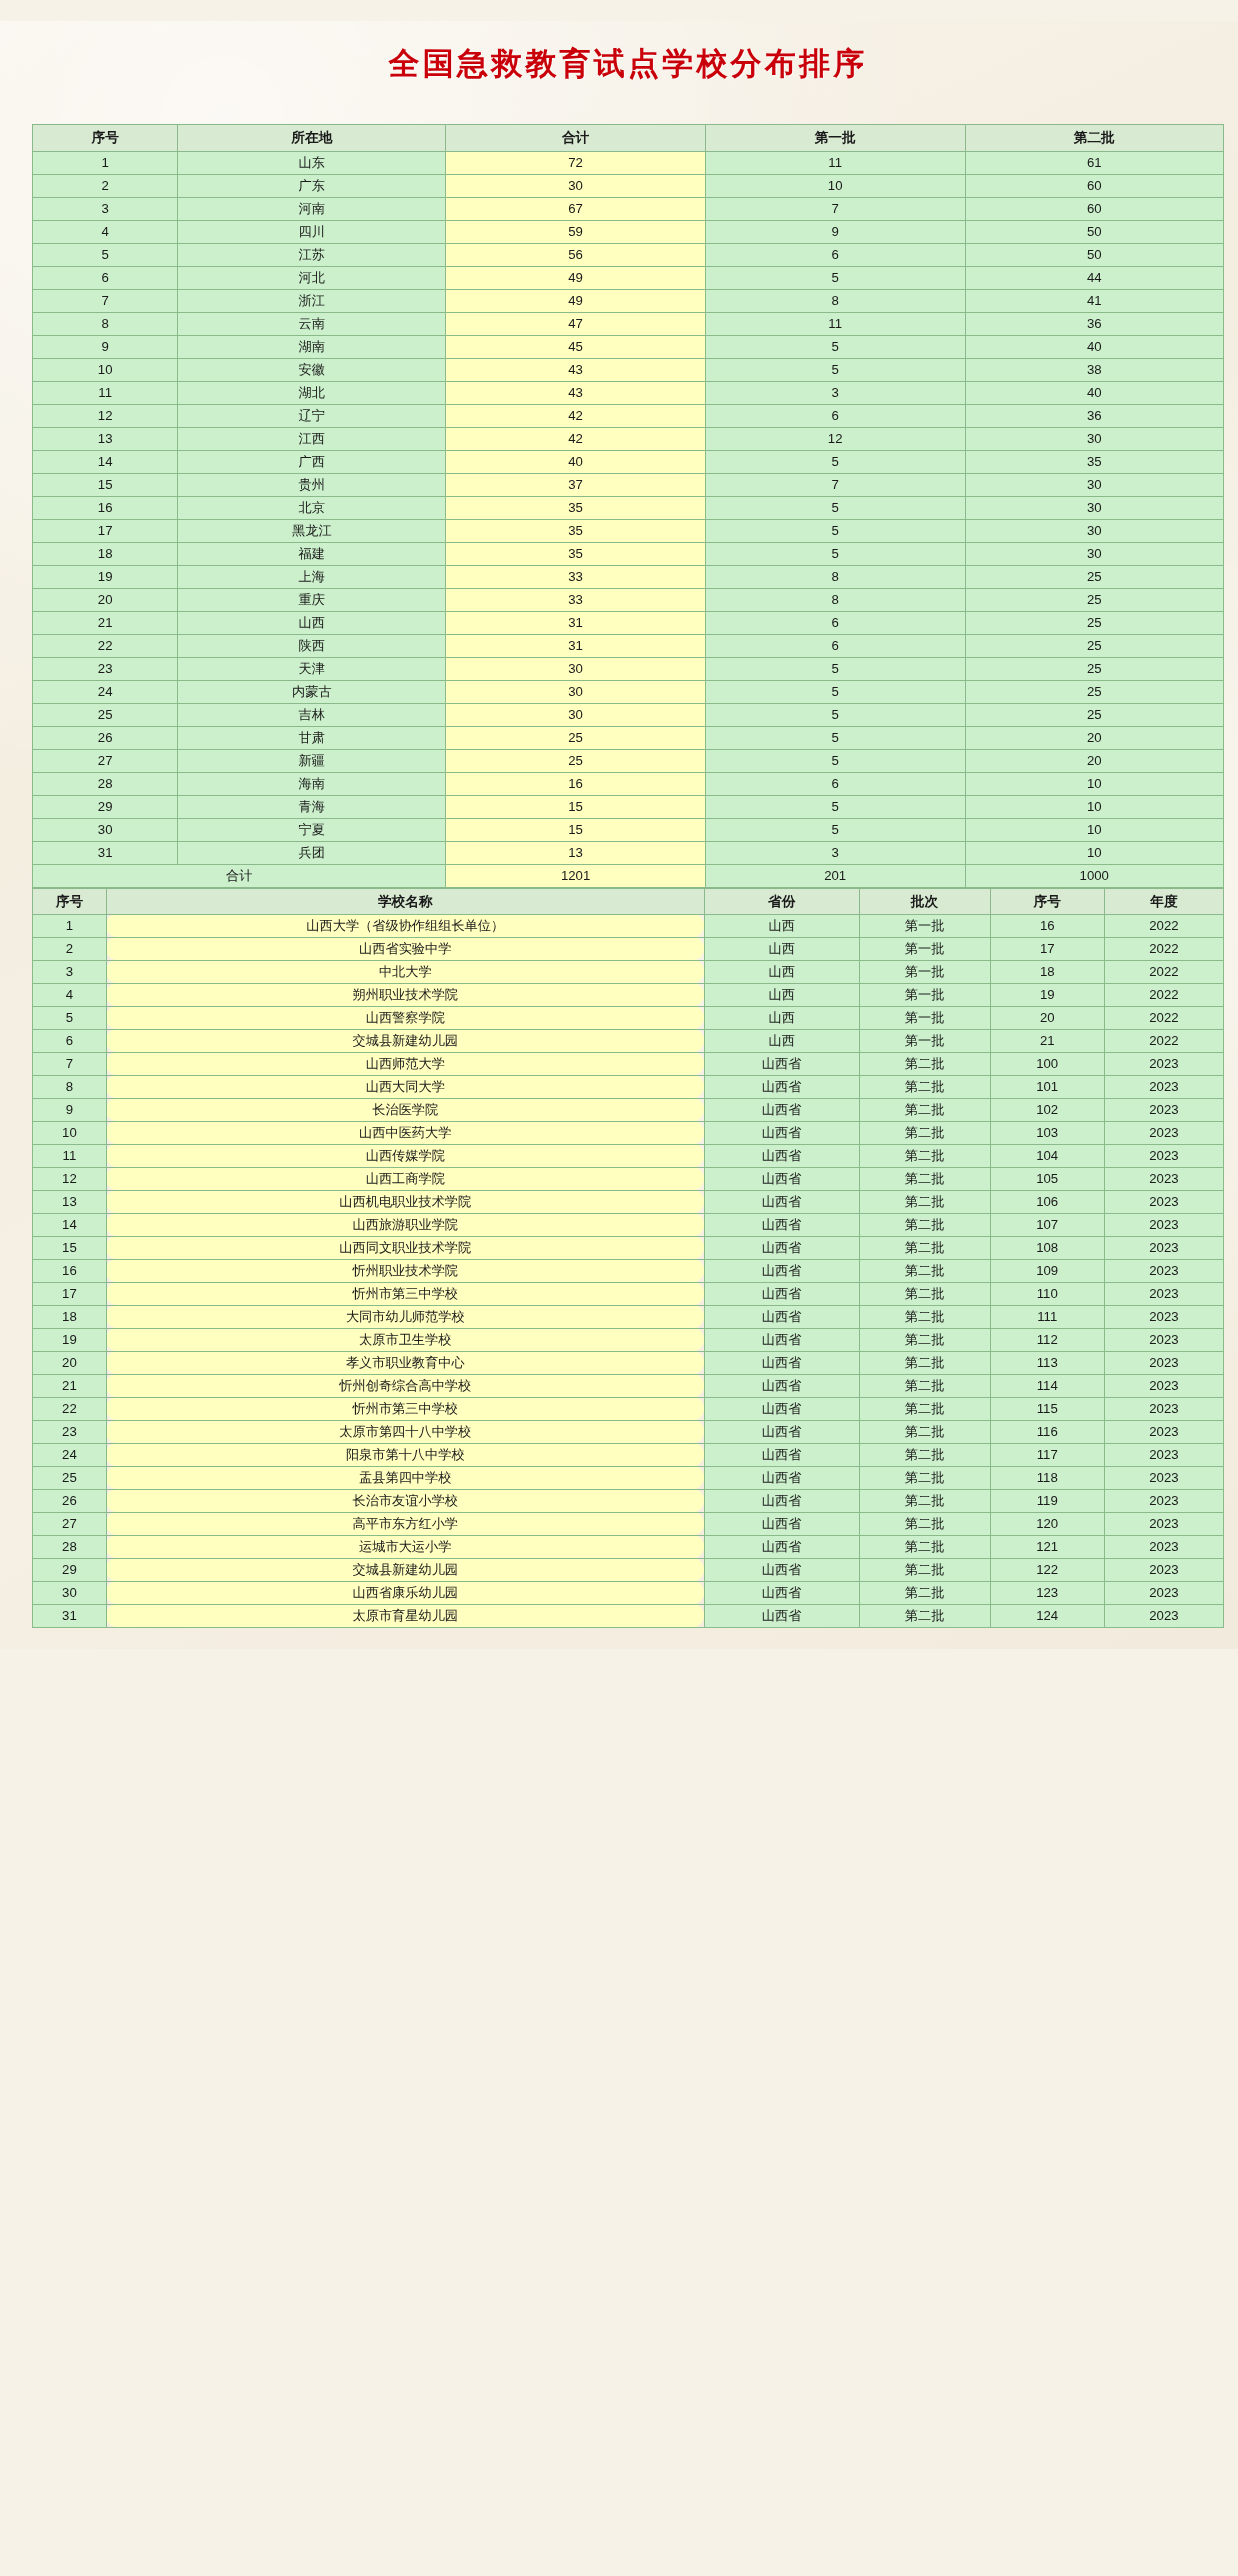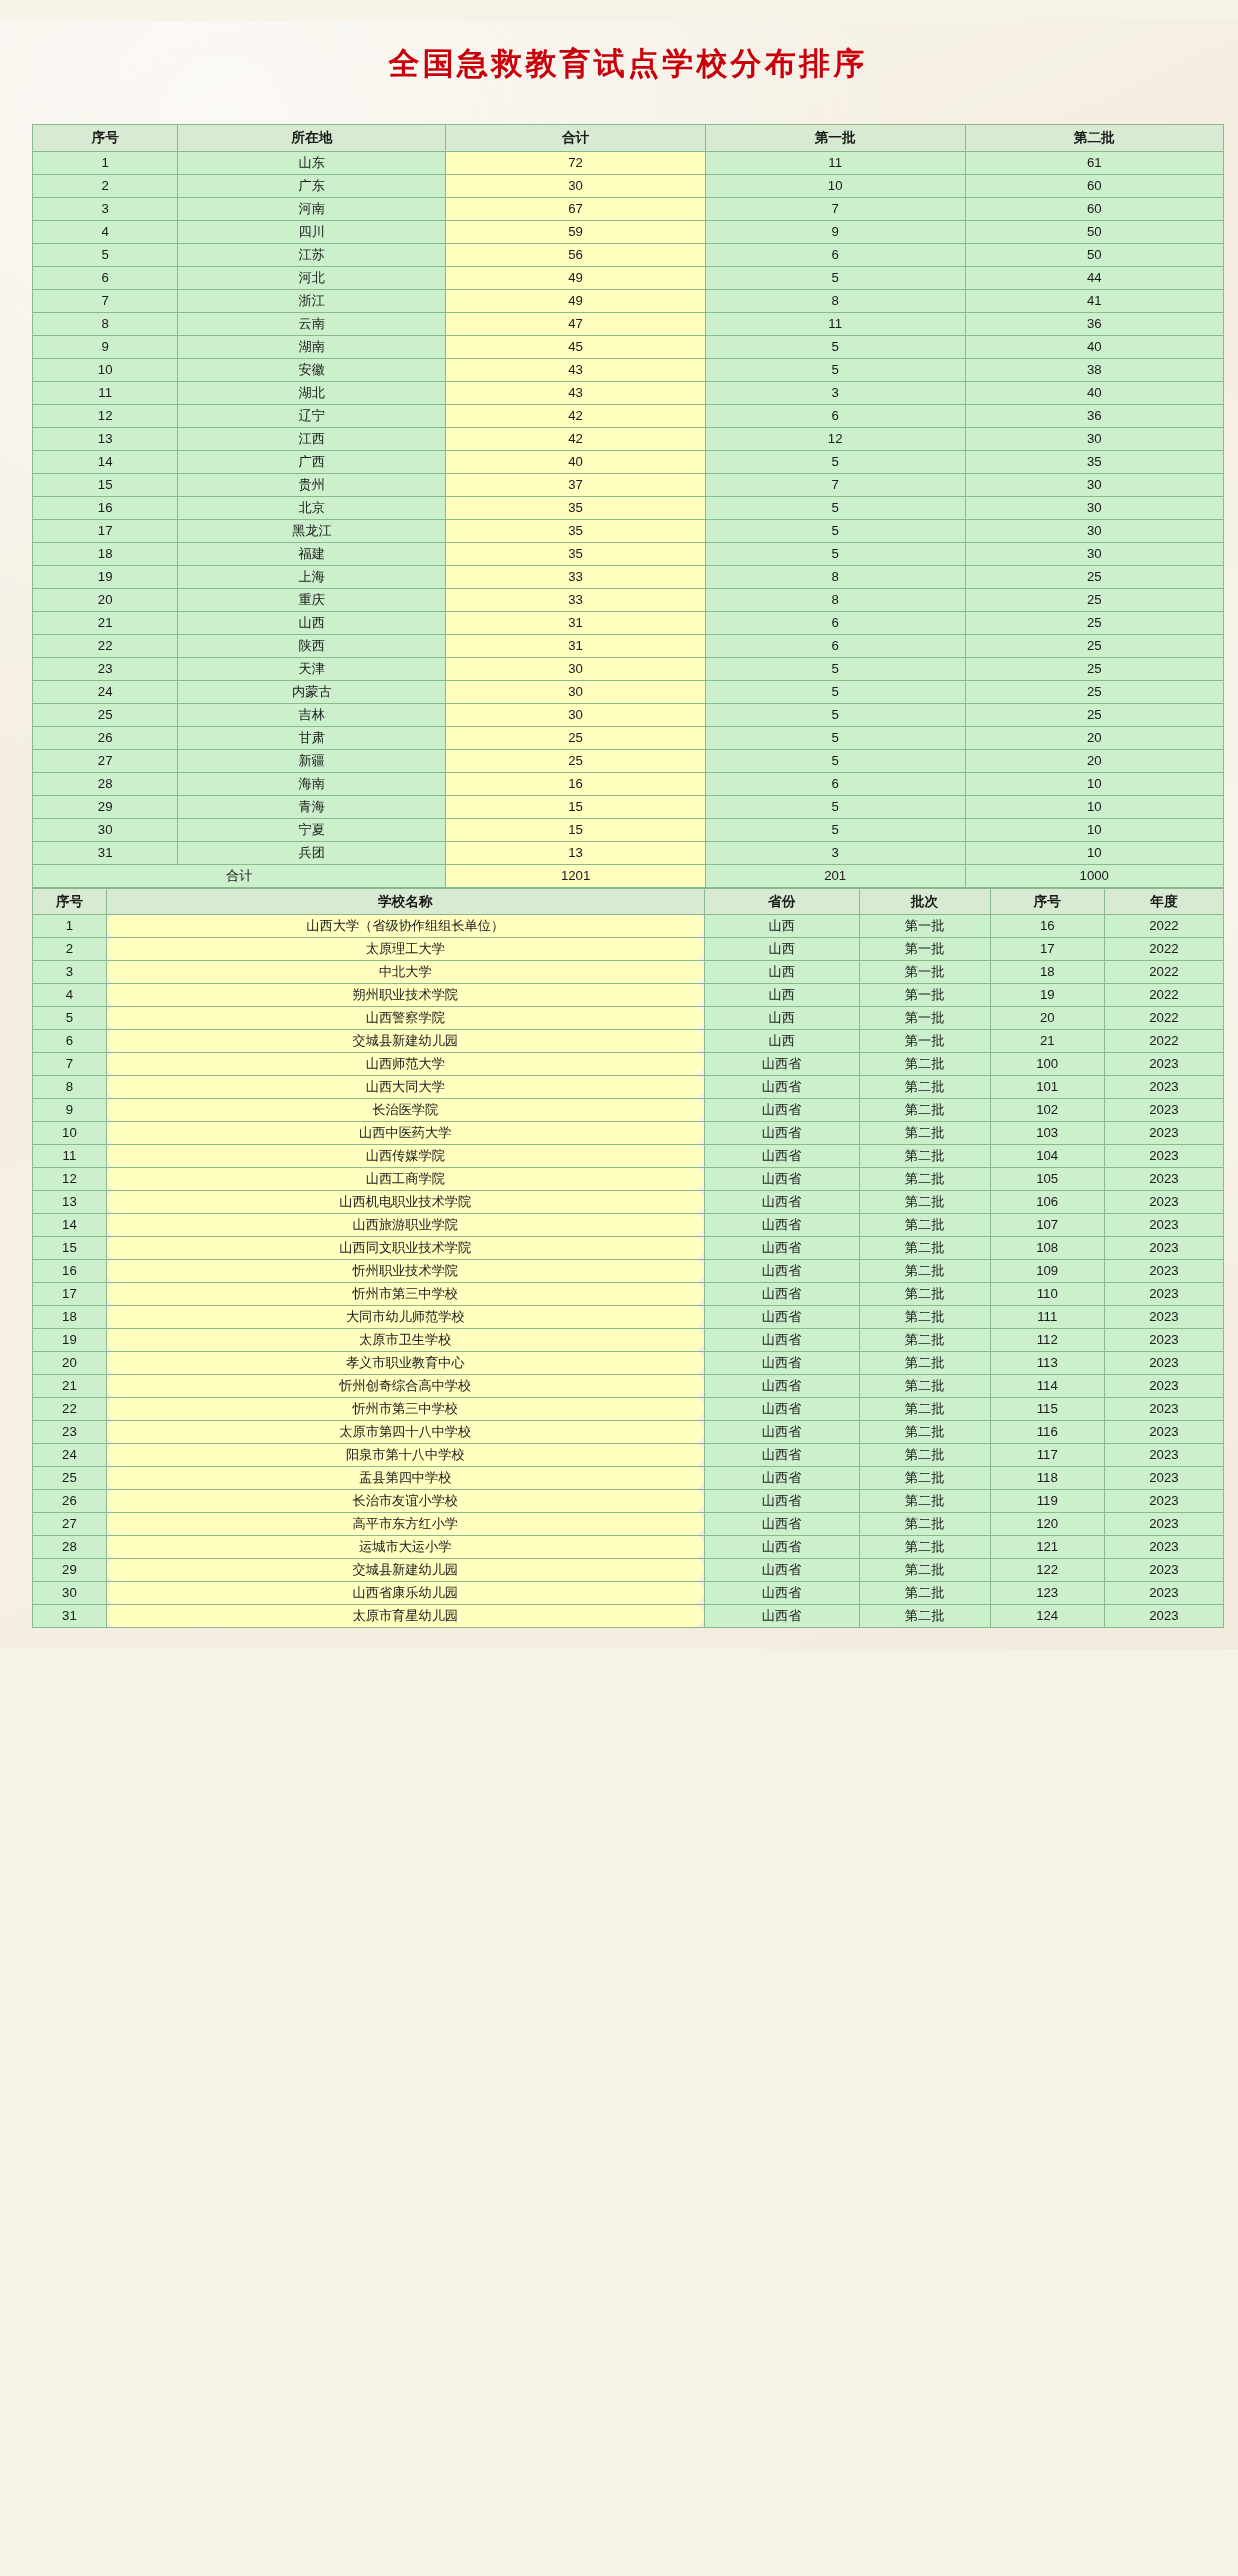--- a/index.html
+++ b/index.html
@@ -374,21 +374,21 @@
         <tr>
           <td>1</td>
           <td class="name">山西大学（省级协作组组长单位）</td>
           <td>山西</td>
           <td>第一批</td>
           <td>16</td>
           <td>2022</td>
         </tr>
         <tr>
           <td>2</td>
-          <td class="name">太原理工大学</td>
+          <td class="name">山西省实验中学</td>
           <td>山西</td>
           <td>第一批</td>
           <td>17</td>
           <td>2022</td>
         </tr>
         <tr>
           <td>3</td>
           <td class="name">中北大学</td>
           <td>山西</td>
           <td>第一批</td>

